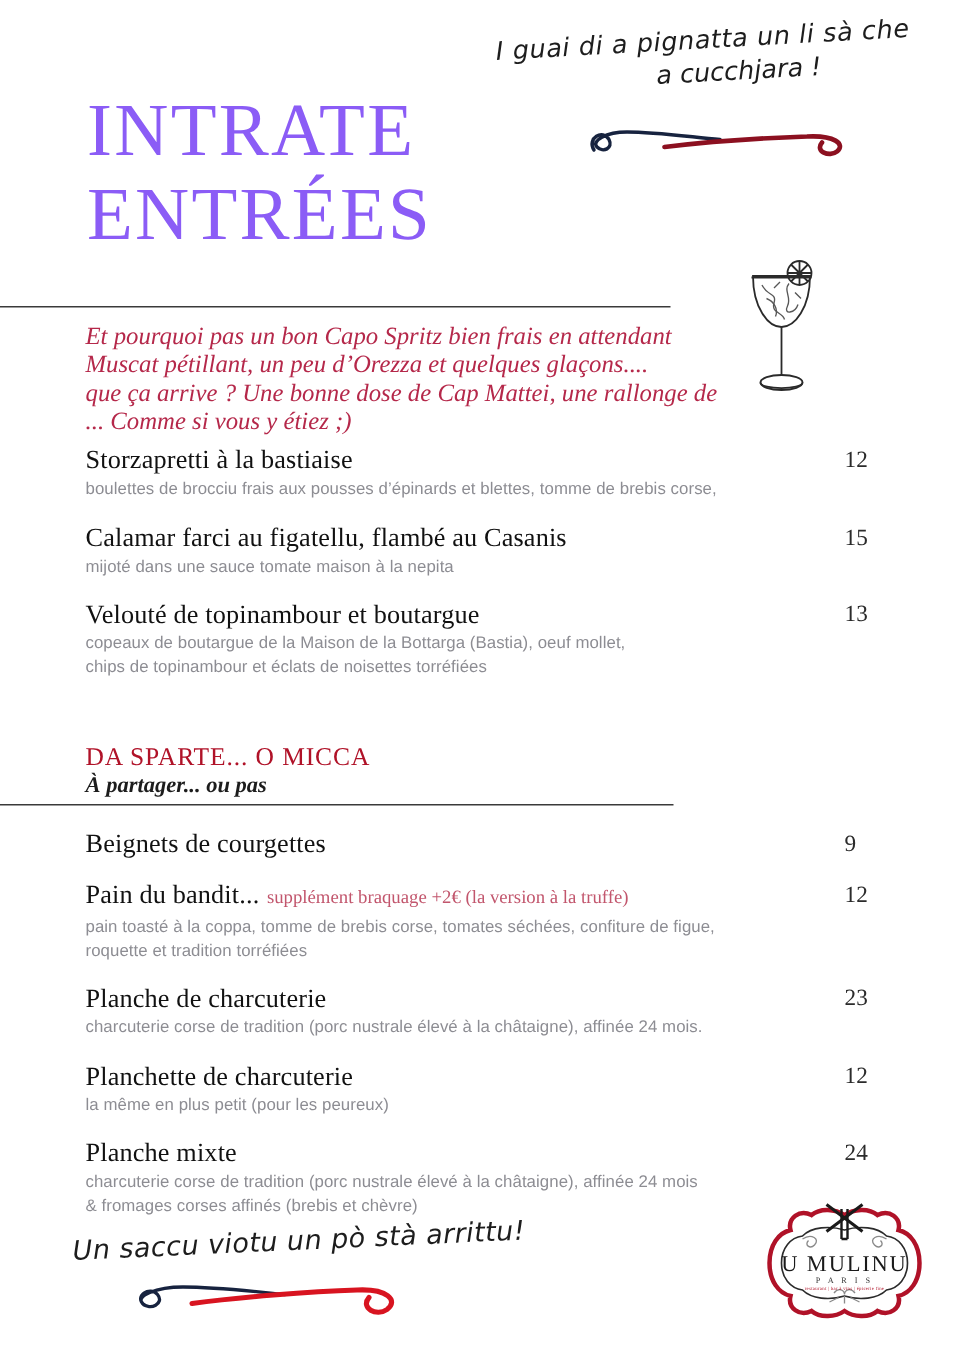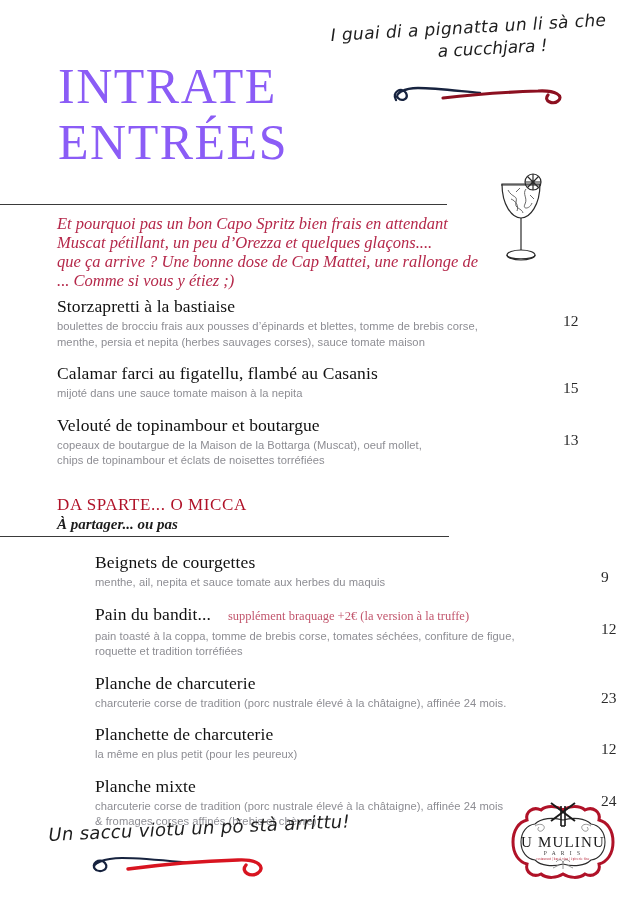--- a/index.html
+++ b/index.html
@@ -95,53 +95,52 @@
   
   .glass {
     position: absolute;
     left: 492px;
     top: 168px;
   }
 
   
   .menu-section { position: absolute; left: 0; width: 534px; }
   .sec-1 { top: 296px; }
-  .sec-2 { top: 552px; padding-left: 38px; }
+  .sec-2 { top: 552px; }
 
   .item { position: relative; padding: 0 0 0 57px; margin-bottom: 13px; }
   .item-head {
     font-family: "Liberation Serif", serif;
     font-size: 17.5px;
     line-height: 21px;
     color: #111111;
     letter-spacing: .1px;
   }
   .item-suffix {
     font-family: "Liberation Serif", serif;
     font-size: 12.5px;
     color: #c2566d;
     font-weight: normal;
     letter-spacing: 0;
     padding-left: 5px;
-    margin-left: 12px;
   }
   .item-desc {
     font-family: "Liberation Sans", sans-serif;
     font-size: 11.2px;
     line-height: 15.5px;
     color: #8d8d93;
     font-weight: 400;
     margin-top: 2px;
     letter-spacing: .05px;
   }
   .item-desc span { display: block; }
   .item-price {
     position: absolute;
     left: 563px;
-    top: 16px;
+    top: 2px;
     font-family: "Liberation Serif", serif;
     font-size: 15.5px;
     color: #2b2b2b;
   }
 
   
   .subhead-block {
     position: absolute;
     left: 57px;
     top: 494px;
@@ -217,58 +216,54 @@
     <path d="M24 24 L28 20 M38 27 L42 31"></path>
   </g>
 </svg>
 
 <div class="menu-section sec-1">
 
   <div class="item">
     <div class="item-head">Storzapretti à la bastiaise</div>
     <div class="item-desc">
       <span>boulettes de brocciu frais aux pousses d’épinards et blettes, tomme de brebis corse,</span>
-      <span>menthe, persia et nepita (herbes sauvages corses), sauce tomate maison</span>
     </div>
     <div class="item-price">12</div>
   </div>
 
   <div class="item">
     <div class="item-head">Calamar farci au figatellu, flambé au Casanis</div>
     <div class="item-desc">
       <span>mijoté dans une sauce tomate maison à la nepita</span>
     </div>
     <div class="item-price">15</div>
   </div>
 
   <div class="item">
     <div class="item-head">Velouté de topinambour et boutargue</div>
     <div class="item-desc">
-      <span>copeaux de boutargue de la Maison de la Bottarga (Muscat), oeuf mollet,</span>
+      <span>copeaux de boutargue de la Maison de la Bottarga (Bastia), oeuf mollet,</span>
       <span>chips de topinambour et éclats de noisettes torréfiées</span>
     </div>
     <div class="item-price">13</div>
   </div>
 
 </div>
 
 <div class="subhead-block">
   <div class="subhead-title">DA SPARTE... O MICCA</div>
   <div class="subhead-sub">À partager... ou pas</div>
 </div>
 
 <div class="rule rule-mid"></div>
 
 <div class="menu-section sec-2">
 
   <div class="item">
     <div class="item-head">Beignets de courgettes</div>
-    <div class="item-desc">
-      <span>menthe, ail, nepita et sauce tomate aux herbes du maquis</span>
-    </div>
     <div class="item-price">9</div>
   </div>
 
   <div class="item">
     <div class="item-head"><span>Pain du bandit...</span><span class="item-suffix">supplément braquage +2€ (la version à la truffe)</span></div>
     <div class="item-desc">
       <span>pain toasté à la coppa, tomme de brebis corse, tomates séchées, confiture de figue,</span>
       <span>roquette et tradition torréfiées</span>
     </div>
     <div class="item-price">12</div>

